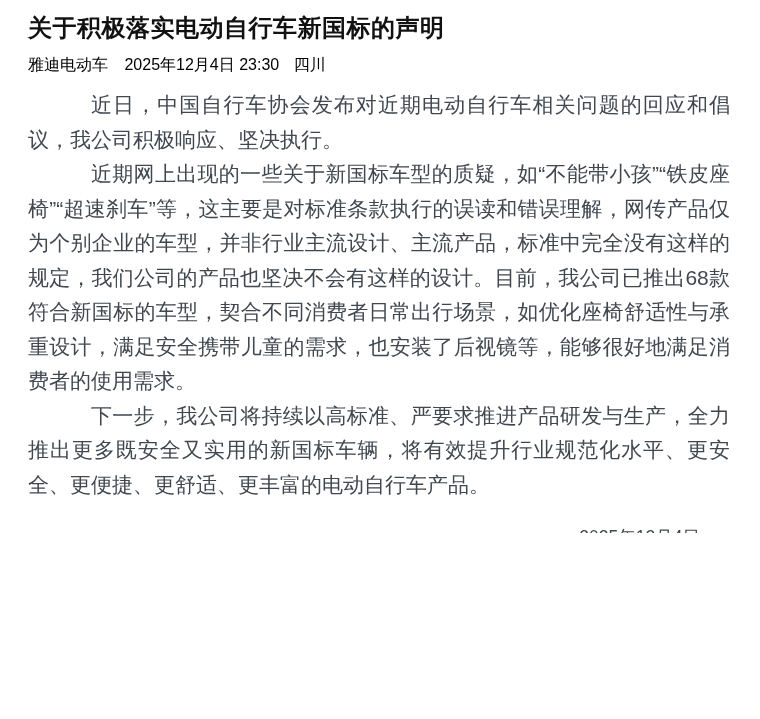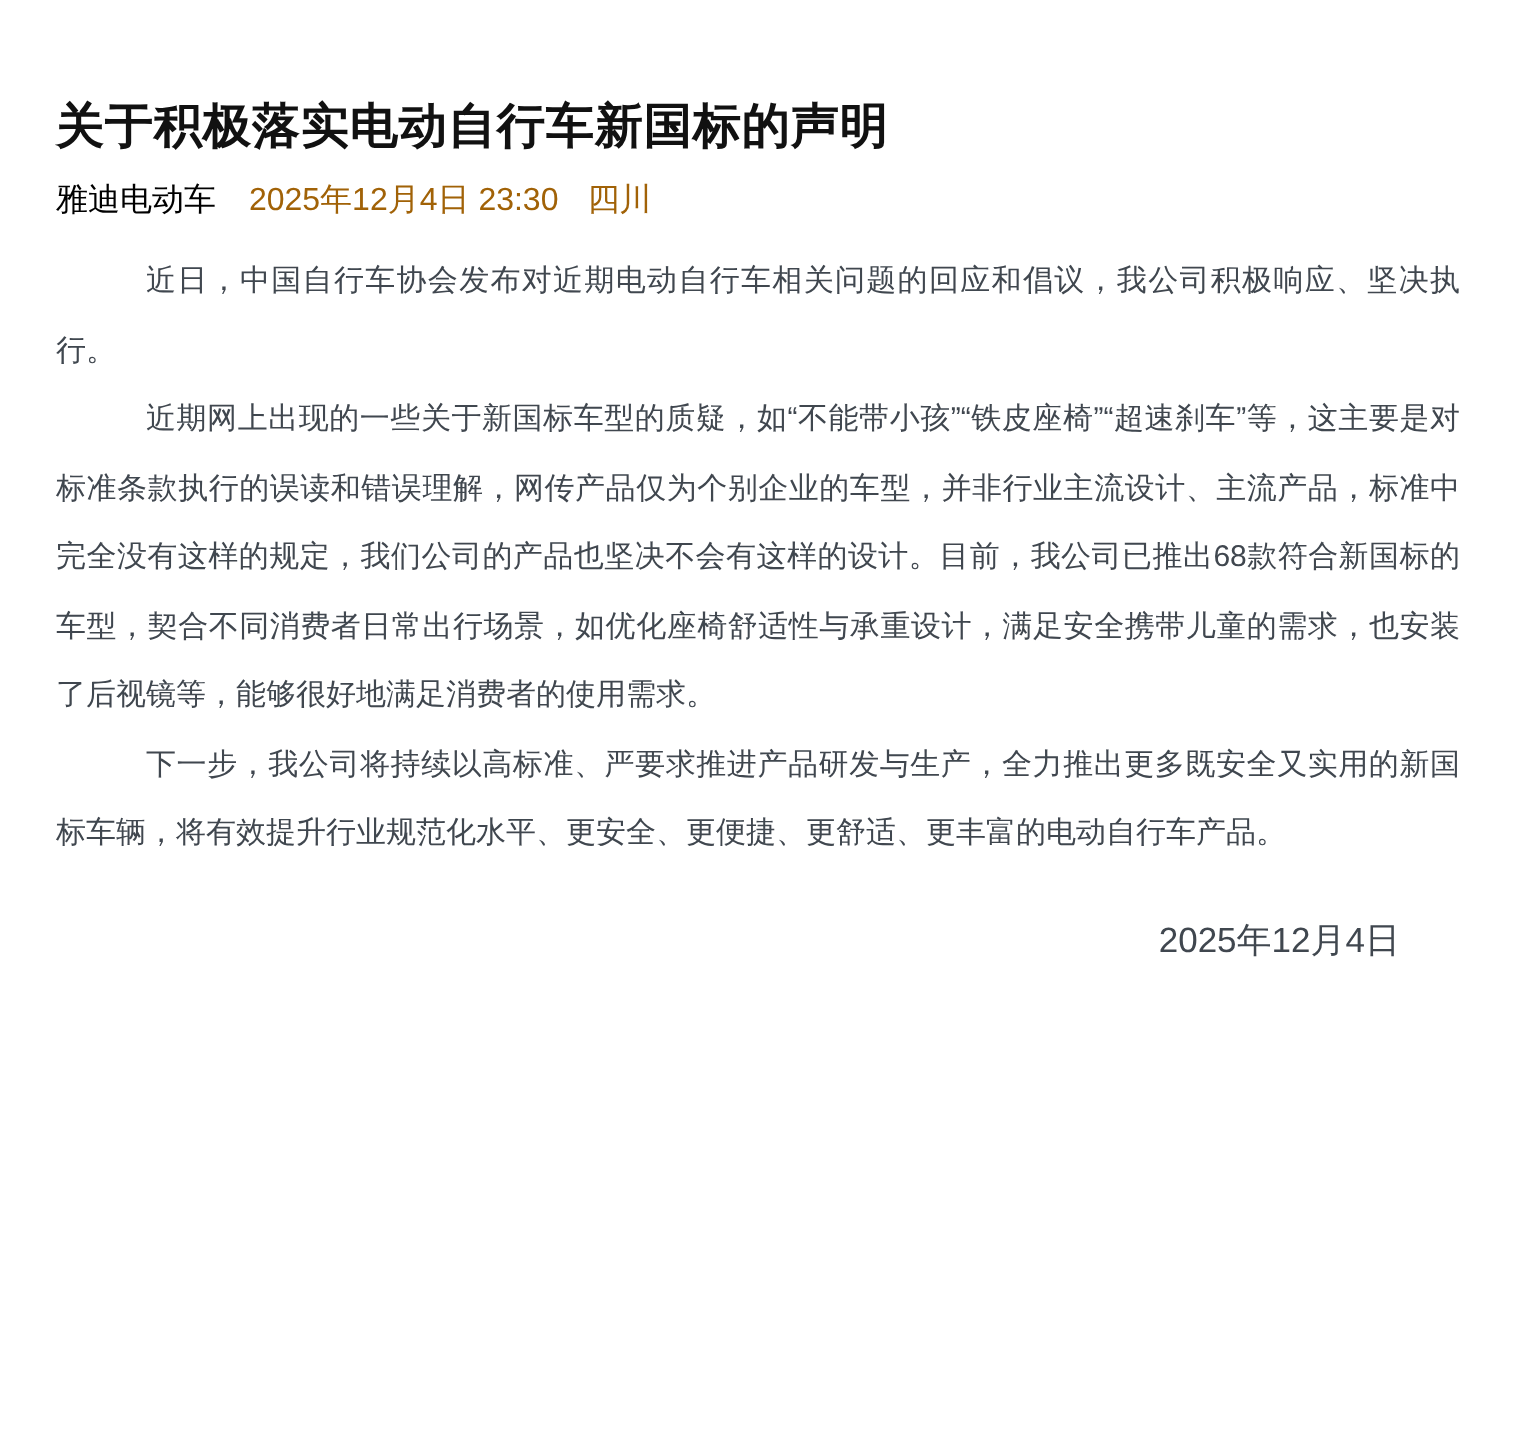--- a/index.html
+++ b/index.html
@@ -8,21 +8,20 @@
     background: #ffffff;
     font-family: "Liberation Sans", "DejaVu Sans", sans-serif;
   }
   .page {
     width: 760px;
     height: 533px;
     background: #ffffff;
     box-sizing: border-box;
     padding: 12px 30px 0 28px;
     overflow: hidden;
-    margin-top: 36px;
   }
   .article-title {
     margin: 0;
     font-size: 24px;
     line-height: 31px;
     font-weight: 700;
     color: #111111;
     letter-spacing: 0.5px;
   }
   .meta-row {
@@ -30,27 +29,27 @@
     font-size: 16px;
     line-height: 20px;
     white-space: nowrap;
   }
   .meta-author {
     color: #000000;
     text-decoration: none;
     cursor: pointer;
   }
   .meta-date, .meta-location {
-    color: #a16207;
+    color: #000000;
   }
   .meta-date { margin-left: 12px; }
   .meta-location { margin-left: 10px; text-align: right; }
   .article-body {
     margin-top: 13px;
-    font-size: 15px;
+    font-size: 21px;
     line-height: 34.5px;
     color: #40474f;
     text-align: justify;
   }
   .para {
     margin: 0;
     text-indent: 3em;
   }
   .signature {
     margin-top: 18px;

